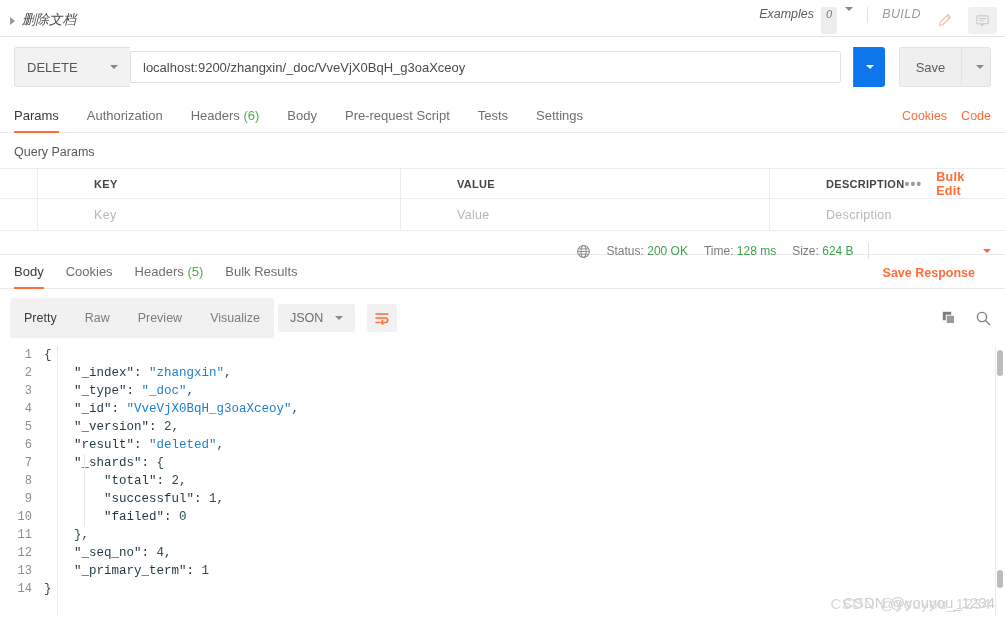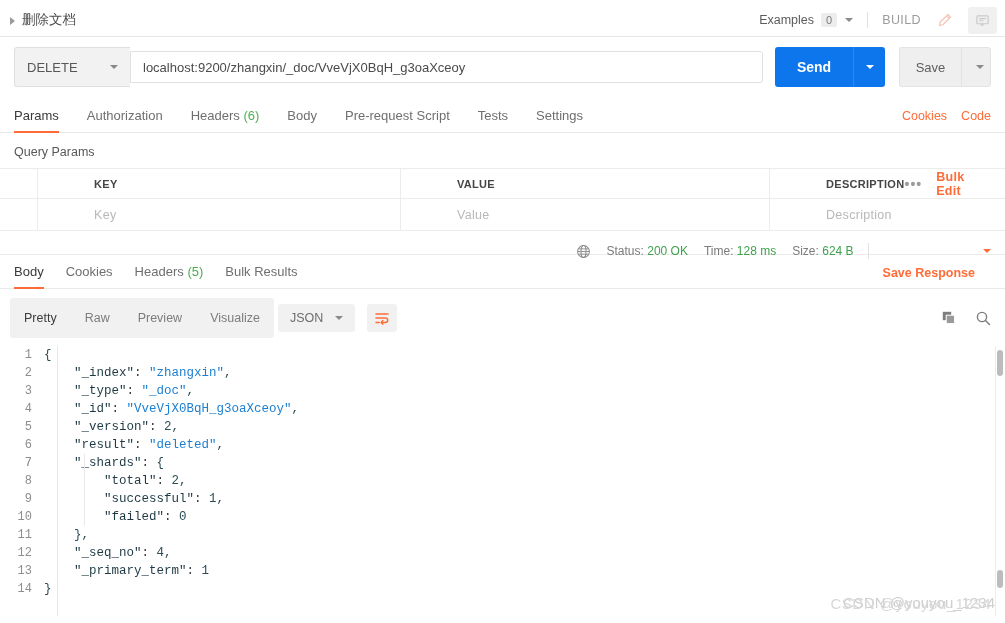--- a/index.html
+++ b/index.html
@@ -12,32 +12,33 @@
   }
   .app { position: relative; width: 1005px; height: 623px; background: #fff; }
 
   
   .tabbar {
     height: 37px;
     border-bottom: 1px solid #e6e6e6;
     display: flex; align-items: center;
     padding: 4px 8px 0 10px;
     background: #fff;
+    font-style: italic;
   }
   .tab-title-wrap { display: flex; align-items: center; gap: 7px; }
   .caret-right {
     width: 0; height: 0;
     border-left: 5px solid #9a9a9a;
     border-top: 4px solid transparent;
     border-bottom: 4px solid transparent;
     margin-top: 1px;
   }
   .tab-title { font-size: 13.5px; color: #4c4c4c; }
   .tabbar-right {
-    margin-left: auto; display: flex; align-items: center; gap: 0px;
+    margin-left: auto; display: flex; gap: 0px;
   }
   .examples-label { font-size: 12.5px; color: #5c5c5c; }
   .examples-count {
     font-size: 11px; color: #7a7a7a;
     background: #ededed; border-radius: 2px;
     padding: 1px 5px; margin-left: 7px;
   }
   .caret-down {
     width: 0; height: 0;
     border-top: 4px solid #8a8a8a;
@@ -310,21 +311,20 @@
     </div>
   </div>
 
   <div class="urlrow">
     <div class="method-select">
       <span>DELETE</span>
       <span class="caret-down"></span>
     </div>
     <div class="url-input" title="localhost:9200/zhangxin/_doc/VveVjX0BqH_g3oaXceoy">localhost:9200/zhangxin/_doc/VveVjX0BqH_g3oaXceoy</div>
     <div class="send-group">
-      <div class="send-btn">Send</div>
       <div class="send-caret">
         <span class="caret-down"></span>
       </div>
     </div>
     <div class="save-group">
       <div class="save-btn">Save</div>
       <div class="save-caret">
         <span class="caret-down"></span>
       </div>
     </div>

